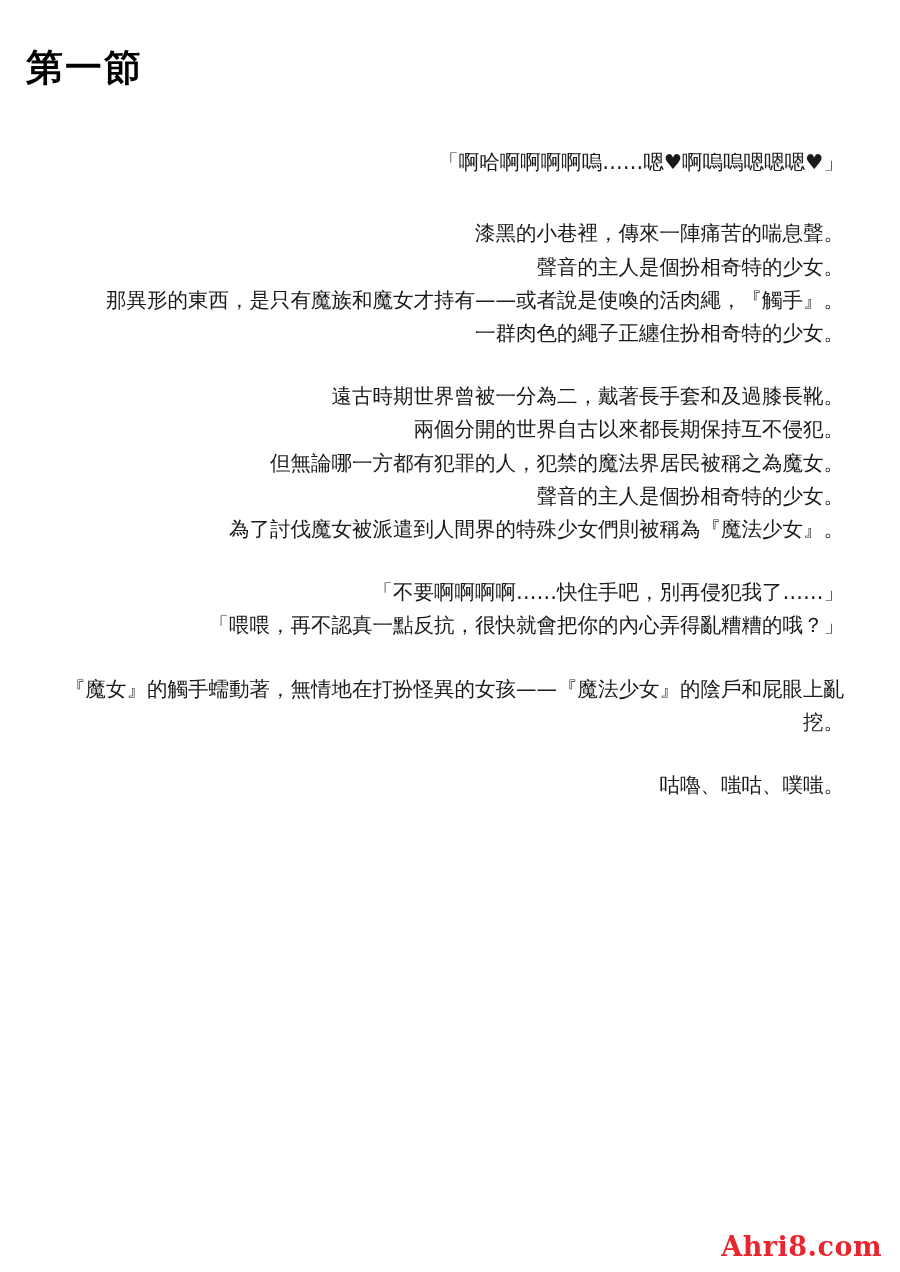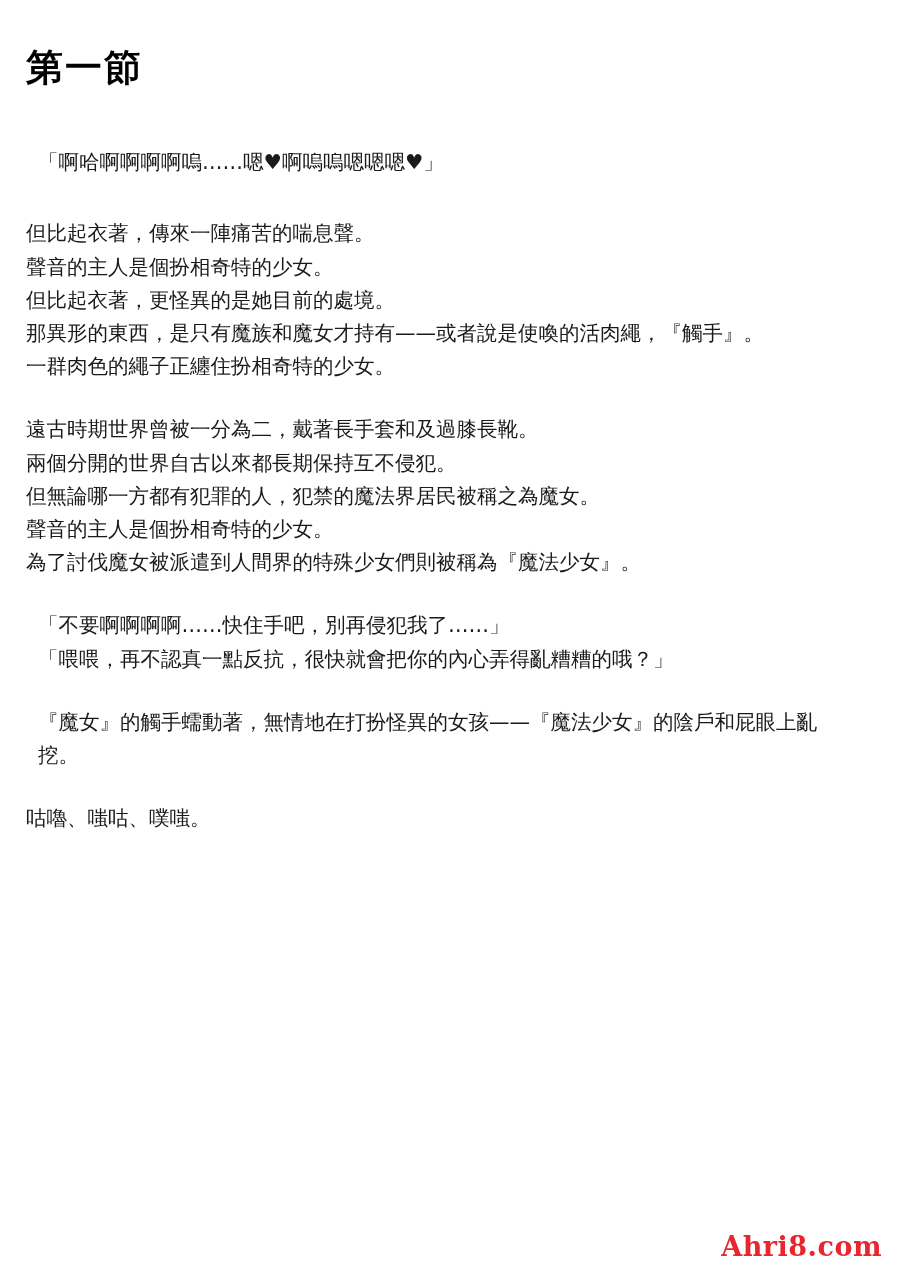--- a/index.html
+++ b/index.html
@@ -26,20 +26,21 @@
     font-size: 37px;
     font-weight: bold;
     letter-spacing: 2px;
     color: #000000;
     margin: 0 0 0 0;
     line-height: 1.3;
     padding-left: 0px;
   }
   .body-block {
     margin-top: 54px;
+    text-align: right;
   }
   .para {
     font-size: 20.5px;
     line-height: 1.62;
     color: #1a1a1a;
     margin: 0;
   }
   .para .line {
     display: block;
   }
@@ -73,23 +74,22 @@
 
   <div class="body-block">
 
     <p class="para indent">
       <span class="line">「啊哈啊啊啊啊嗚……嗯♥啊嗚嗚嗯嗯嗯♥」</span>
     </p>
 
     <div class="gap-lg"></div>
 
     <p class="para">
-      <span class="line">但比起衣著，傳來一陣痛苦的喘息聲。</span>
+      <span class="line">漆黑的小巷裡，傳來一陣痛苦的喘息聲。</span>
       <span class="line">聲音的主人是個扮相奇特的少女。</span>
-      <span class="line">但比起衣著，更怪異的是她目前的處境。</span>
       <span class="line">那異形的東西，是只有魔族和魔女才持有——或者說是使喚的活肉繩，『觸手』。</span>
       <span class="line">一群肉色的繩子正纏住扮相奇特的少女。</span>
     </p>
 
     <div class="gap-md"></div>
 
     <p class="para">
       <span class="line">遠古時期世界曾被一分為二，戴著長手套和及過膝長靴。</span>
       <span class="line">兩個分開的世界自古以來都長期保持互不侵犯。</span>
       <span class="line">但無論哪一方都有犯罪的人，犯禁的魔法界居民被稱之為魔女。</span>

